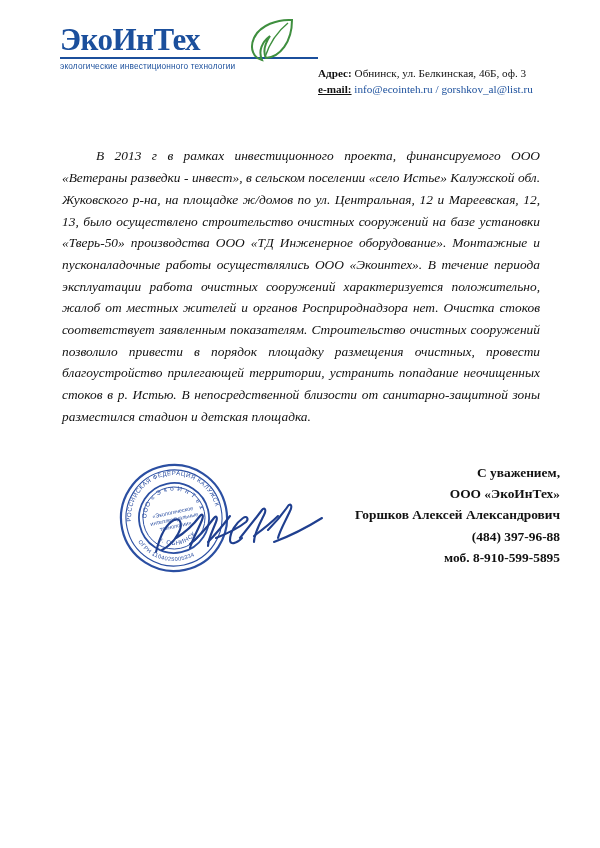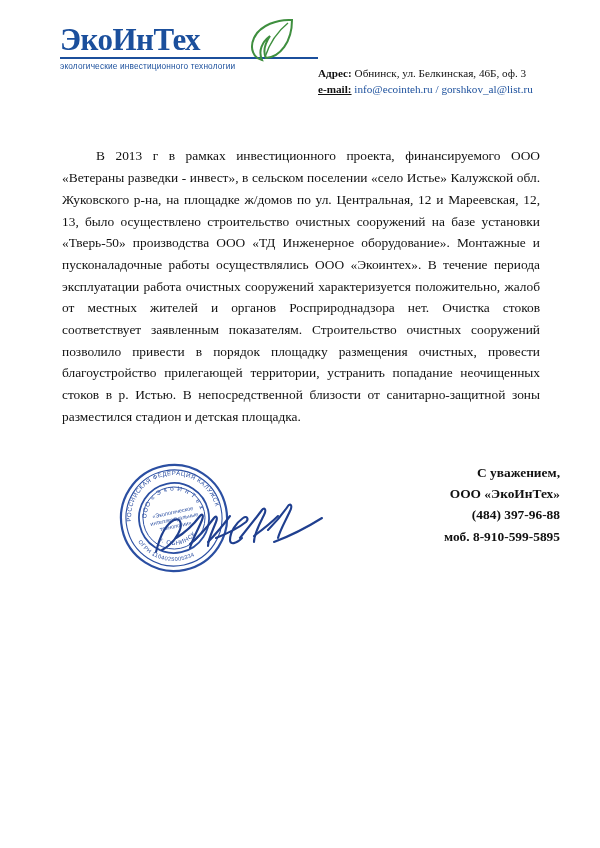--- a/index.html
+++ b/index.html
@@ -91,20 +91,21 @@
   .body-text {
     position: absolute;
     left: 62px;
     top: 132px;
     width: 478px;
     font-size: 13.4px;
     line-height: 1.62;
     text-align: justify;
     text-indent: 34px;
     color: #111;
+    font-style: italic;
   }
 
   
   .signature-block {
     position: absolute;
     left: 300px;
     top: 462px;
     width: 260px;
     text-align: right;
     font-size: 13.4px;
@@ -211,17 +212,18 @@
         <path d="M104 38 C112 32 120 26 128 18"></path>
         <path d="M118 32 C126 24 134 14 138 8 C140 5 143 7 140 13 C136 22 130 32 128 40"></path>
         <path d="M124 44 C140 38 156 30 172 20"></path>
       </g>
     </svg>
   </div>
 
   <div class="signature-block">
     <div>С уважением,</div>
     <div>ООО «ЭкоИнТех»</div>
+    <div>Горшков Алексей Александрович</div>
     <div>(484) 397-96-88</div>
     <div>моб. 8-910-599-5895</div>
   </div>
 
 </div>
 
 </body></html>

